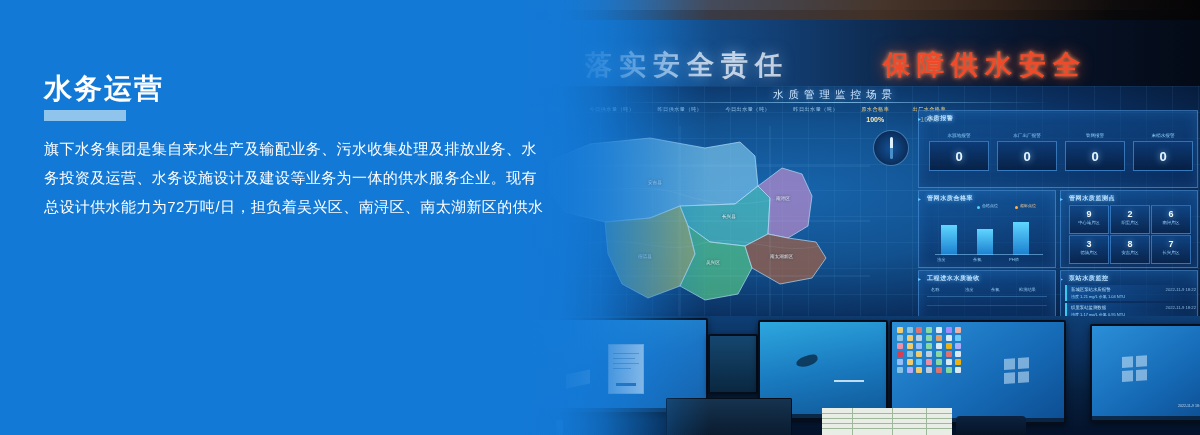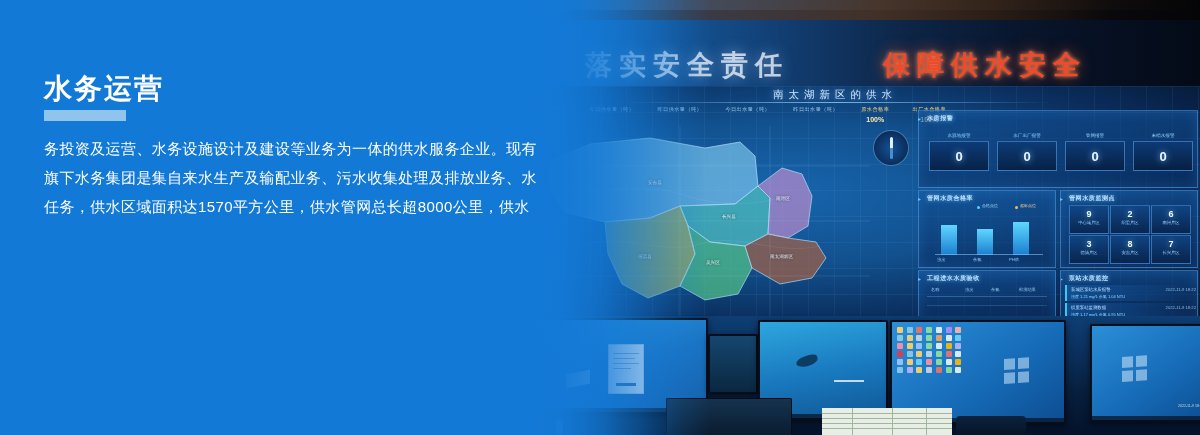--- a/index.html
+++ b/index.html
@@ -143,21 +143,21 @@
       <div class="room-top"></div>
       <div class="room-top-sheen"></div>
 
       <div class="slogan-band">
         <div class="slogan-l">落实安全责任</div>
         <div class="slogan-r">保障供水安全</div>
       </div>
 
       <div class="dash">
         <div class="dash-grid"></div>
-        <div class="dash-title">南太湖新区的供水</div>
+        <div class="dash-title">水质管理监控场景</div>
         <div class="dash-title-rule"></div>
 
         <div class="kpis">
           <div class="kpi">
             <div class="kpi-l">年供水总量（万吨）</div>
             <div class="kpi-v"></div>
           </div>
           <div class="kpi">
             <div class="kpi-l">今日供水量（吨）</div>
             <div class="kpi-v"></div>
@@ -431,19 +431,19 @@
     </div>
   </div>
 
   <div class="fade"></div>
   <div class="fade-top"></div>
 
   <div class="left">
     <div class="title">水务运营</div>
     <div class="rulebar"></div>
     <div class="para">
+      <p>旗下水务集团是集自来水生产及输配业务、污水收集处理及排放业务、水</p>
       <p>务投资及运营、水务设施设计及建设等业务为一体的供水服务企业。现有</p>
-      <p>旗下水务集团是集自来水生产及输配业务、污水收集处理及排放业务、水</p>
-      <p>任务，供水区域面积达1570平方公里，供水管网总长超8000公里，供水</p>
+      <p>总设计供水能力为72万吨/日，担负着吴兴区、南浔区、南太湖新区的供水</p>
     </div>
   </div>
 
 </div>
 
 </body></html>

